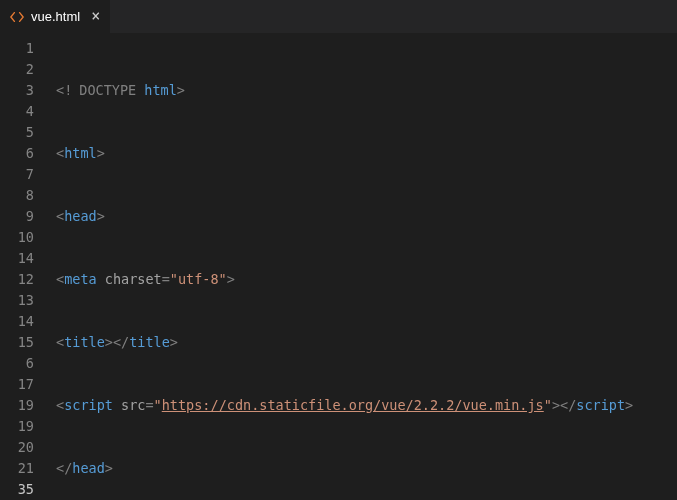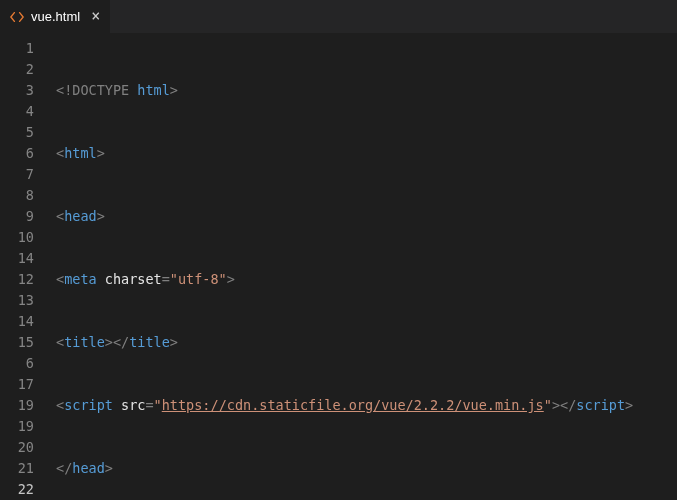--- a/index.html
+++ b/index.html
@@ -63,24 +63,24 @@
   .gutter .ln.active { color: #c6c6c6; }
   .code {
     padding: 4px 0 0 8px;
     line-height: 21px;
     white-space: pre;
   }
   .code .row { height: 21px; display: flex; align-items: center; }
   
   .punct { color: #808080; }
   .tagname { color: #569cd6; }
-  .attr { color: #e5e5e5; }
+  .attr { color: #a3a3a3; }
   .str { color: #ce9178; }
   .strlink { color: #ce9178; text-decoration: underline; }
-  .doctype-kw { color: #808080; }
+  .doctype-kw { color: #808080; margin-left: 7px; }
   .doctype-name { color: #569cd6; }
   .text { color: #d4d4d4; }
 </style>
 </head>
 <body>
 
 <div class="tabbar">
   <div class="tab">
     <span class="file-icon">
       <svg width="14" height="14" viewBox="0 0 16 16" fill="none" stroke="currentColor" stroke-width="1.6" stroke-linecap="round" stroke-linejoin="round">
@@ -108,21 +108,21 @@
     <div class="ln">12</div>
     <div class="ln">13</div>
     <div class="ln">14</div>
     <div class="ln">15</div>
     <div class="ln">6</div>
     <div class="ln">17</div>
     <div class="ln">19</div>
     <div class="ln">19</div>
     <div class="ln">20</div>
     <div class="ln">21</div>
-    <div class="ln active">22</div>
+    <div class="ln active">35</div>
   </div>
 
   <div class="code">
     <div class="row"><span class="punct">&lt;!</span><span class="doctype-kw">DOCTYPE</span><span> </span><span class="doctype-name">html</span><span class="punct">&gt;</span></div>
     <div class="row"><span class="punct">&lt;</span><span class="tagname">html</span><span class="punct">&gt;</span></div>
     <div class="row"><span class="punct">&lt;</span><span class="tagname">head</span><span class="punct">&gt;</span></div>
     <div class="row"><span class="punct">&lt;</span><span class="tagname">meta</span><span> </span><span class="attr">charset</span><span class="punct">=</span><span class="str">"utf-8"</span><span class="punct">&gt;</span></div>
     <div class="row"><span class="punct">&lt;</span><span class="tagname">title</span><span class="punct">&gt;</span><span class="punct">&lt;/</span><span class="tagname">title</span><span class="punct">&gt;</span></div>
     <div class="row"><span class="punct">&lt;</span><span class="tagname">script</span><span> </span><span class="attr">src</span><span class="punct">=</span><span class="str">"</span><span class="strlink">https://cdn.staticfile.org/vue/2.2.2/vue.min.js</span><span class="str">"</span><span class="punct">&gt;</span><span class="punct">&lt;/</span><span class="tagname">script</span><span class="punct">&gt;</span></div>
     <div class="row"><span class="punct">&lt;/</span><span class="tagname">head</span><span class="punct">&gt;</span></div>

